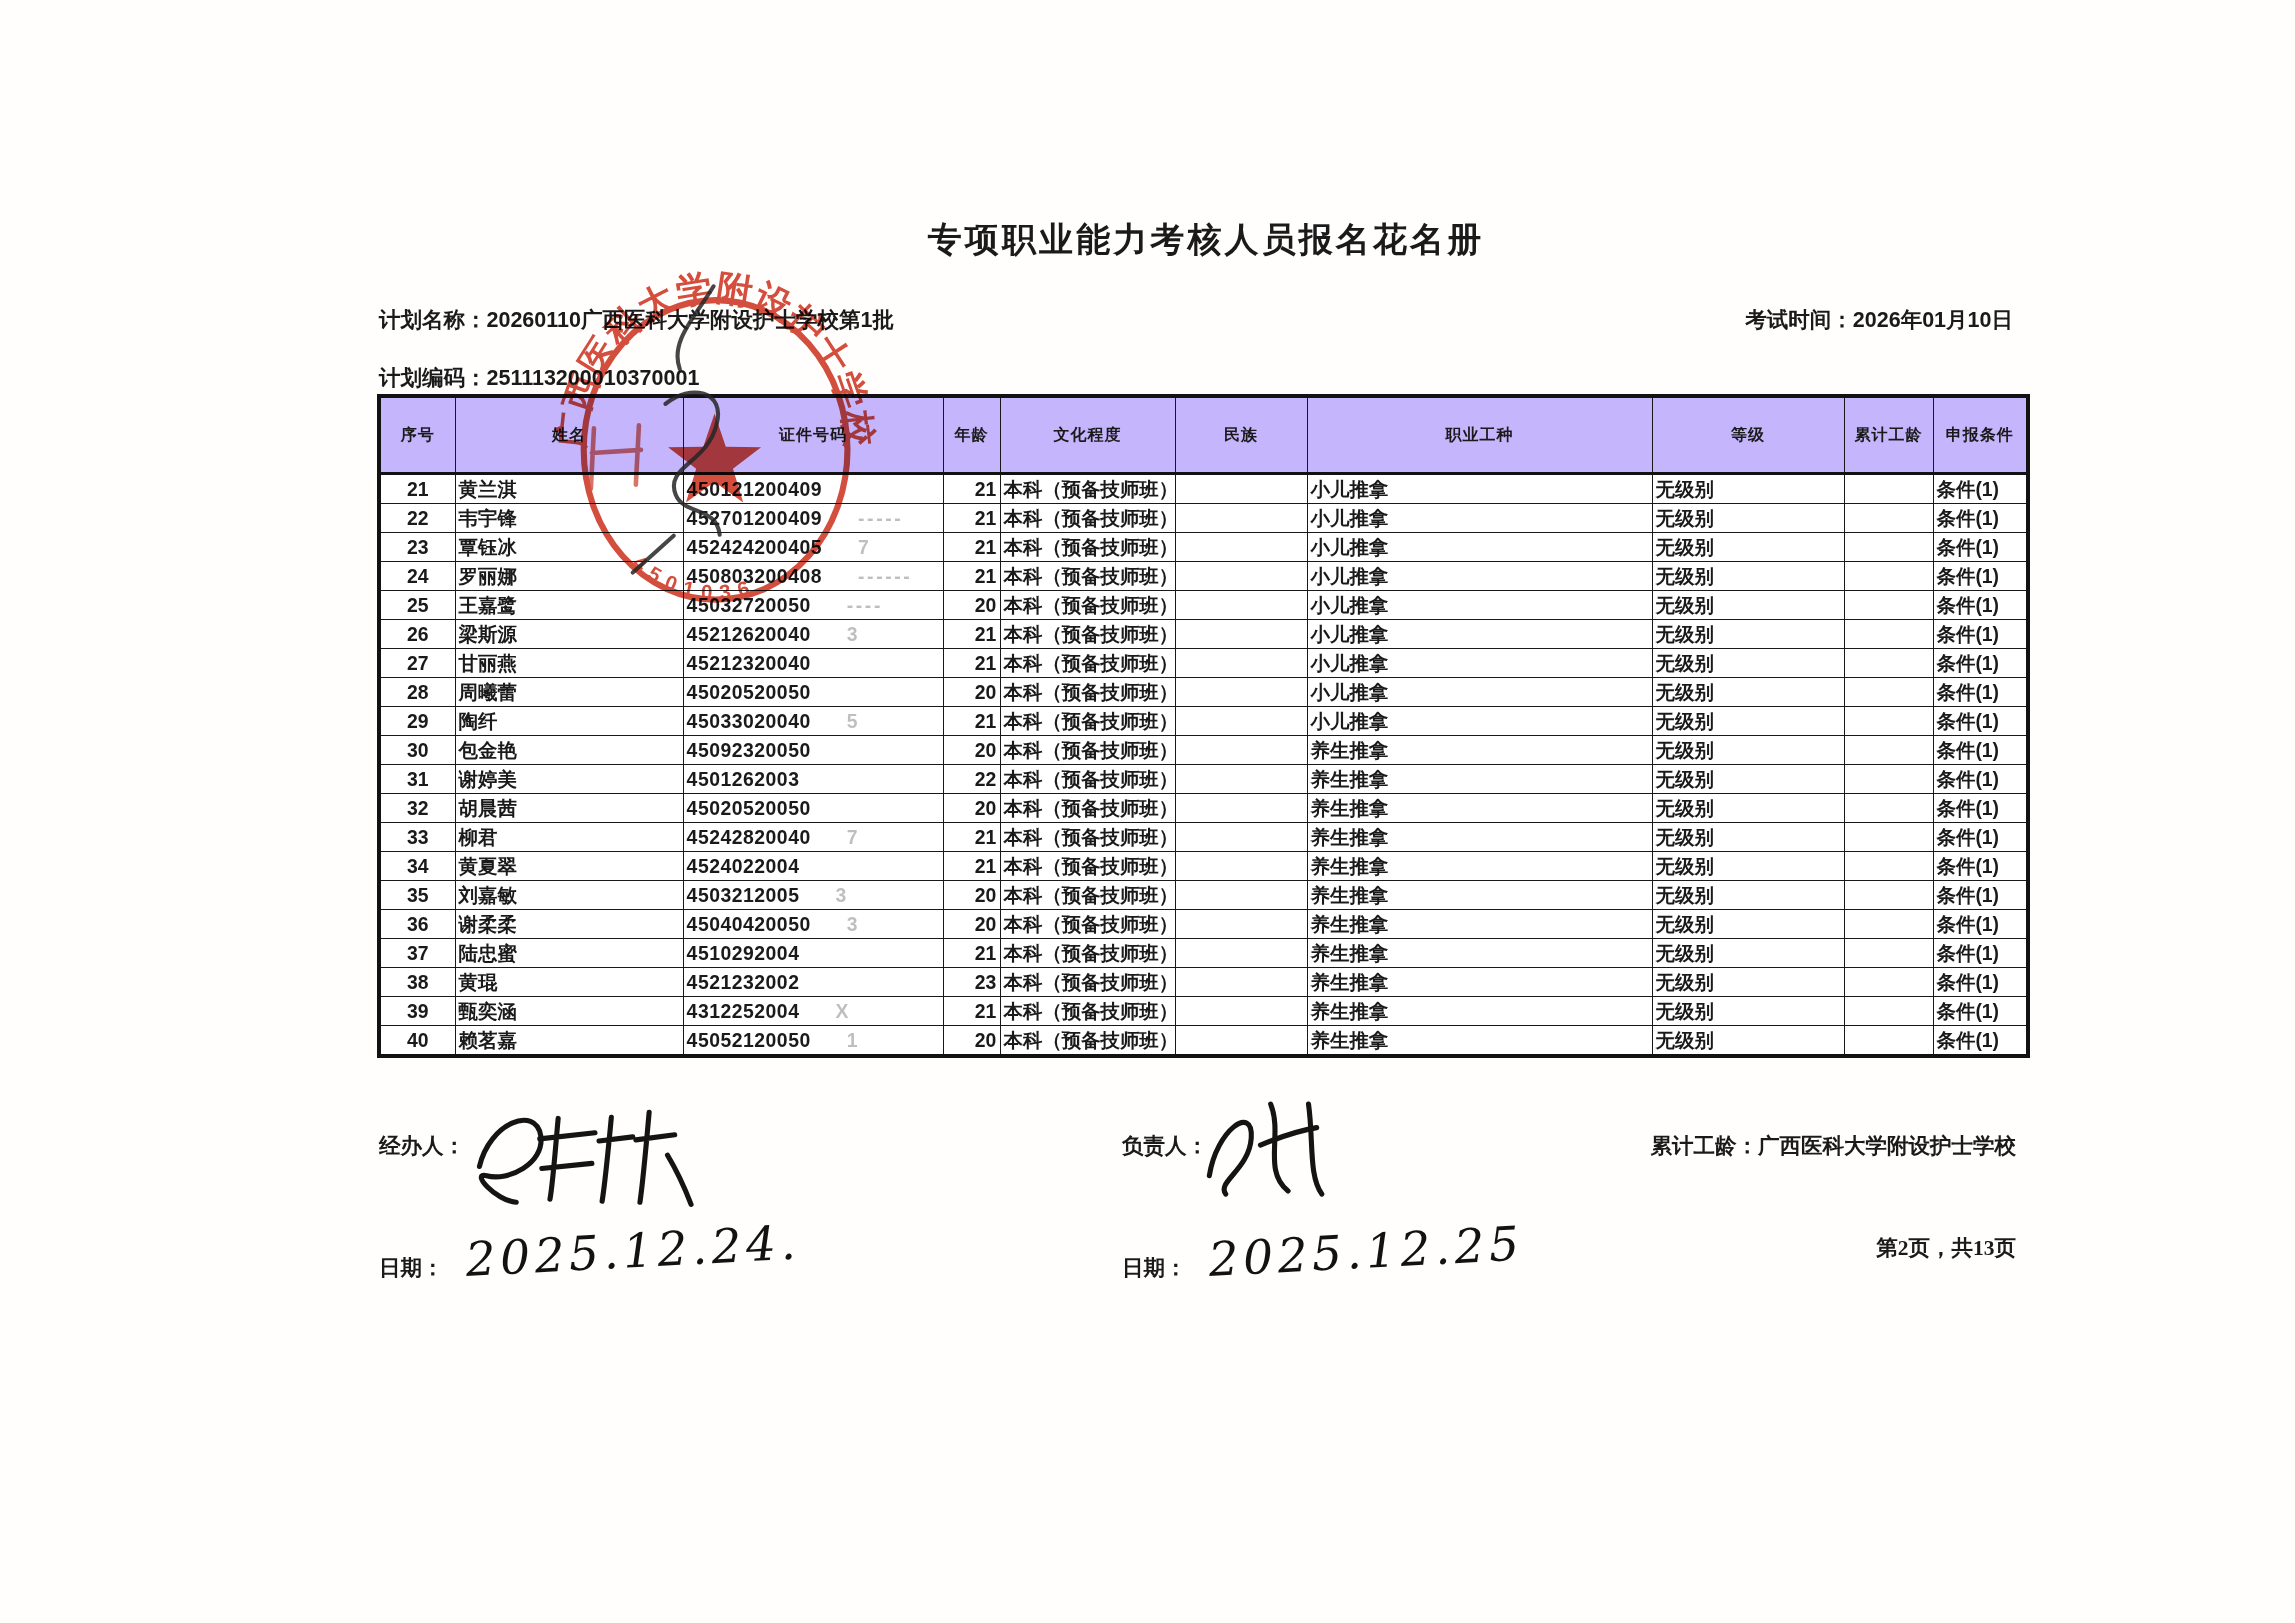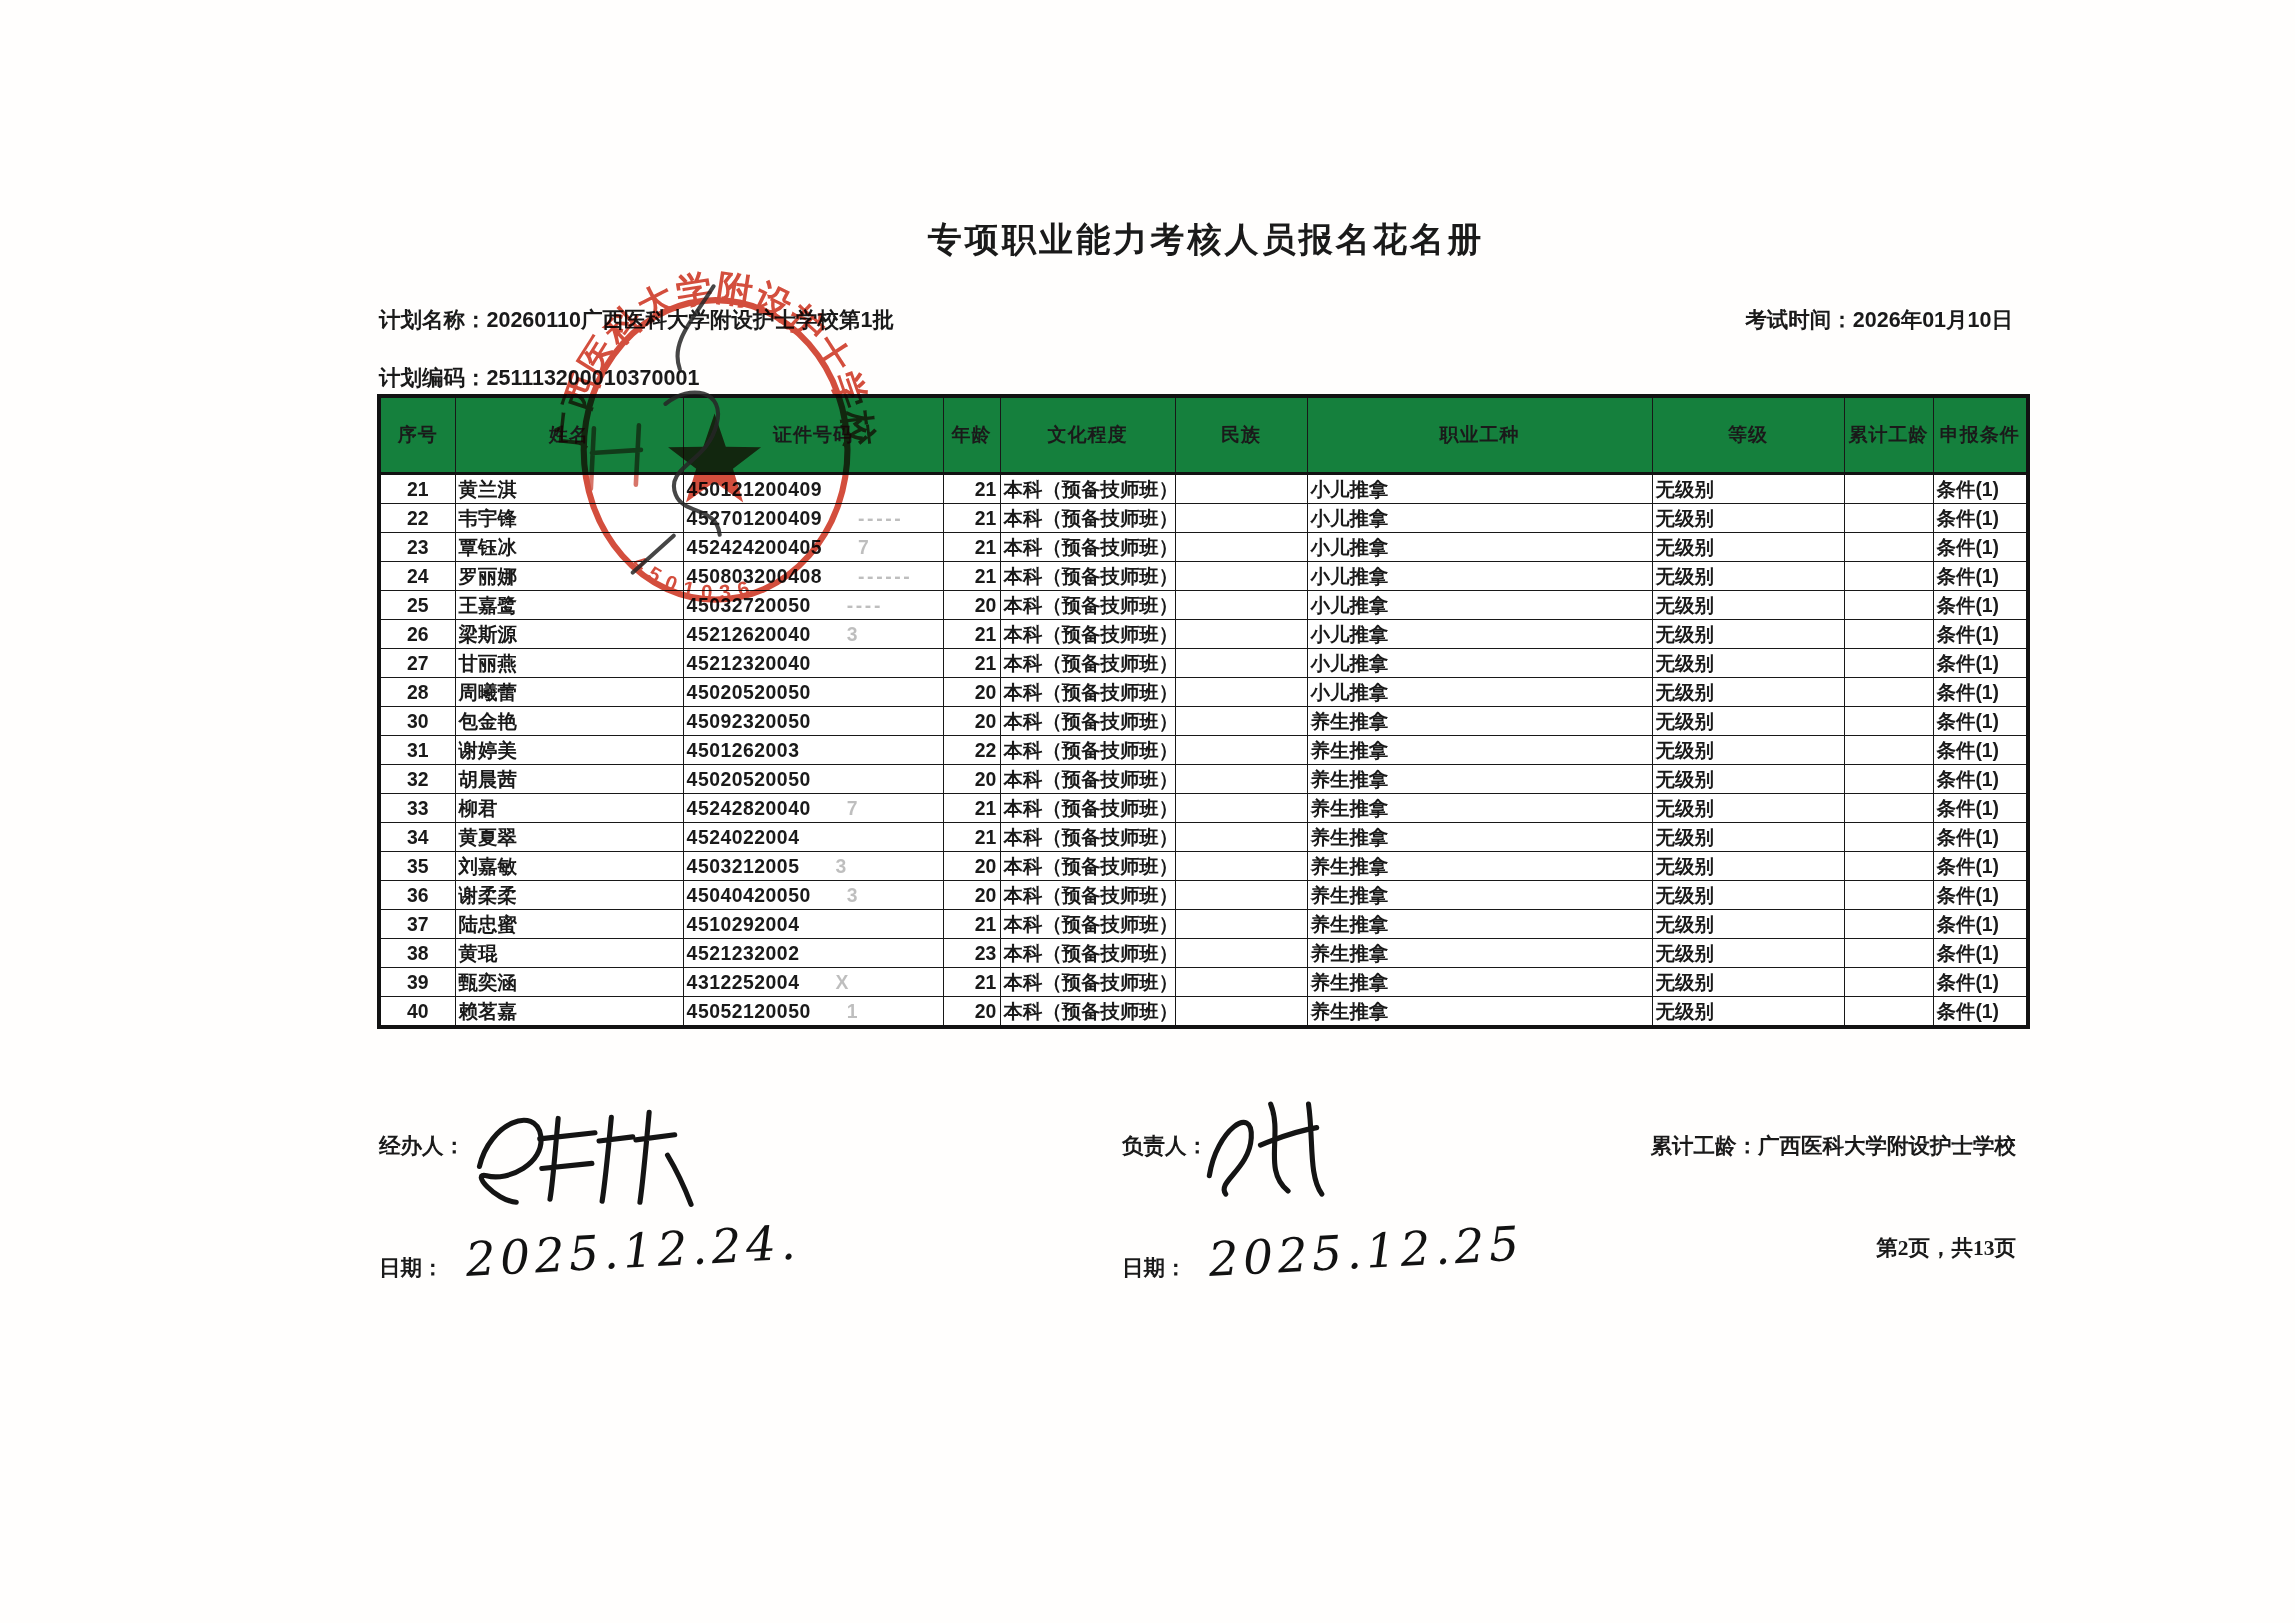--- a/index.html
+++ b/index.html
@@ -13,22 +13,22 @@
   .meta{position:absolute;font-size:21.5px;font-weight:bold;white-space:nowrap;}
   .meta-plan-name{left:379px;top:305px;}
   .meta-exam-time{top:305px;right:282px;margin-left:17px;}
   .meta-plan-code{left:379px;top:363px;}
 
   table.roster{position:absolute;left:377px;top:394px;width:1648px;
                border-collapse:collapse;table-layout:fixed;
                border:4.1px solid #121212;}
   .roster th,.roster td{border:1.5px solid #181818;font-weight:bold;
                overflow:hidden;white-space:nowrap;}
-  .roster thead th{height:72px;font-size:19px;letter-spacing:1px;
-               border-bottom:3.6px solid #121212;background:#15803d;}
+  .roster thead th{height:72px;font-size:16px;letter-spacing:1px;
+               border-bottom:3.6px solid #121212;background:#c4b5fd;}
   .roster tbody td{height:28px;font-size:19.4px;padding:0 3.1px;background:#fff;}
   td.c-no{text-align:center;padding:0;}
   td.c-name{padding-left:5.1px;margin-left:16px;}
   td.c-id{font-size:20.4px;letter-spacing:0.5px;padding-left:4.1px;}
   td.c-age{text-align:right;padding-right:2px;}
   td.c-edu{font-size:18.4px;padding-left:3.1px;}
   td.c-job{padding-left:5.1px;margin-top:41px;}
   td.c-level{padding-left:5.1px;}
   td.c-cond{font-size:18.4px;padding-left:3.1px;}
   .ghost{opacity:.28;margin-left:36px;letter-spacing:2.6px;}
@@ -184,20 +184,32 @@
           <td class="c-id"><span>45020520050</span></td>
           <td class="c-age">20</td>
           <td class="c-edu">本科（预备技师班）</td>
           <td class="c-eth"></td>
           <td class="c-job">小儿推拿</td>
           <td class="c-level">无级别</td>
           <td class="c-ten"></td>
           <td class="c-cond">条件(1)</td>
         </tr>
         <tr>
+          <td class="c-no">29</td>
+          <td class="c-name">陶纤</td>
+          <td class="c-id"><span>45033020040</span><span class="ghost">5</span></td>
+          <td class="c-age">21</td>
+          <td class="c-edu">本科（预备技师班）</td>
+          <td class="c-eth"></td>
+          <td class="c-job">小儿推拿</td>
+          <td class="c-level">无级别</td>
+          <td class="c-ten"></td>
+          <td class="c-cond">条件(1)</td>
+        </tr>
+        <tr>
           <td class="c-no">30</td>
           <td class="c-name">包金艳</td>
           <td class="c-id"><span>45092320050</span></td>
           <td class="c-age">20</td>
           <td class="c-edu">本科（预备技师班）</td>
           <td class="c-eth"></td>
           <td class="c-job">养生推拿</td>
           <td class="c-level">无级别</td>
           <td class="c-ten"></td>
           <td class="c-cond">条件(1)</td>

